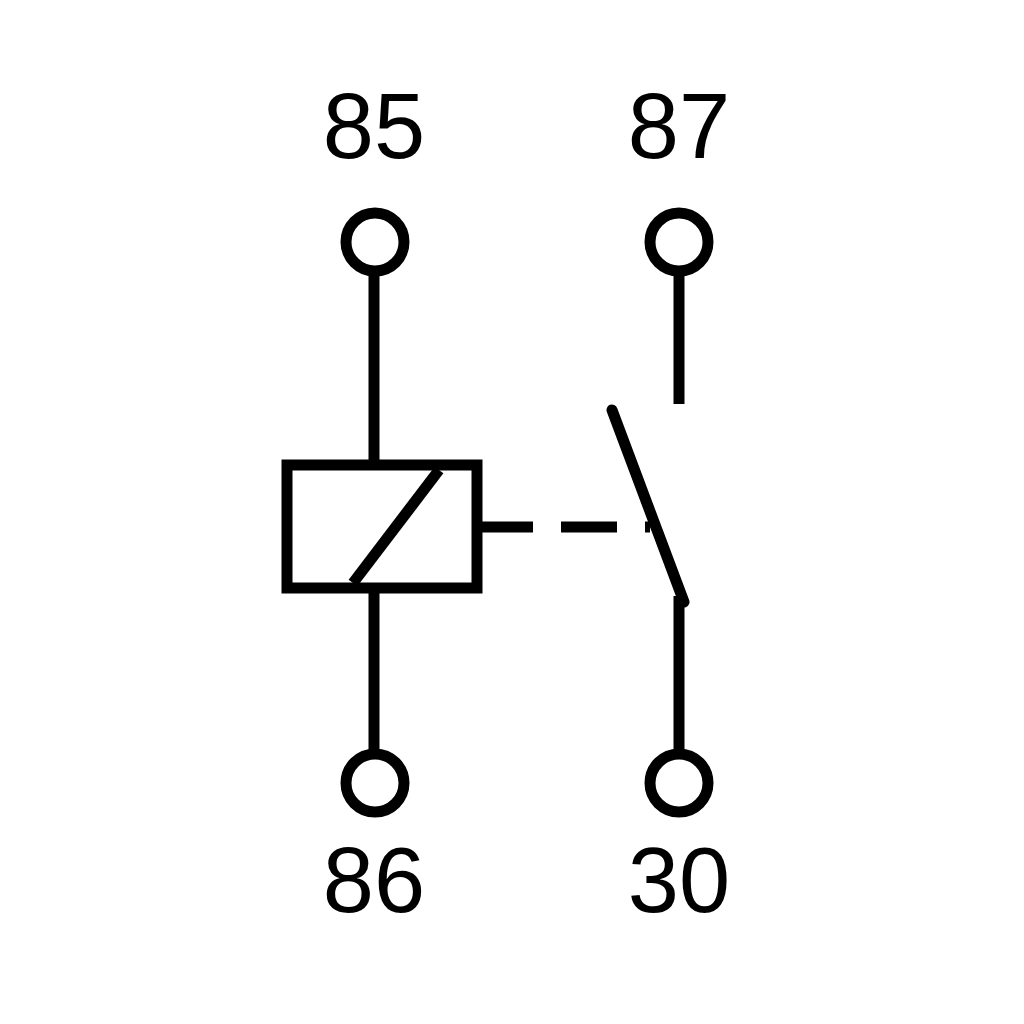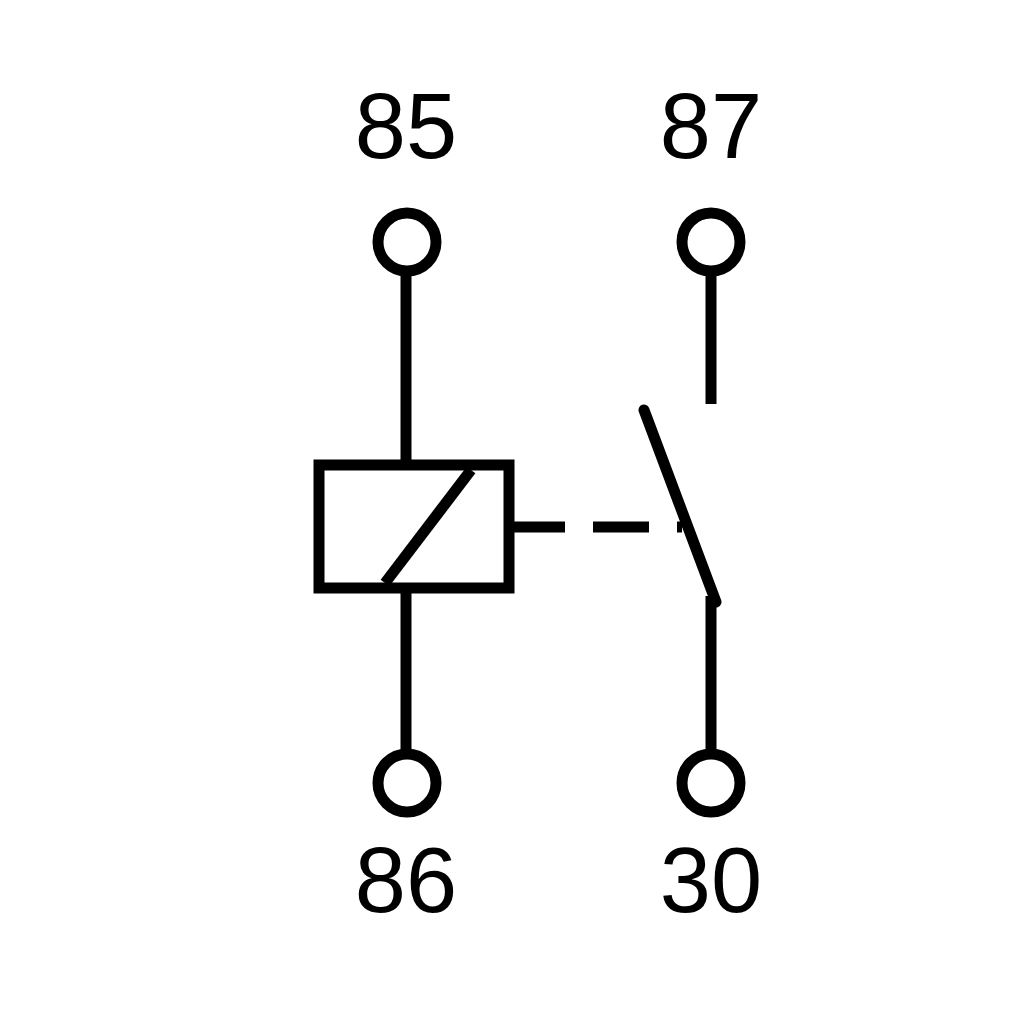--- a/index.html
+++ b/index.html
@@ -11,21 +11,20 @@
     width: 1024px;
     height: 1024px;
     font-family: "Liberation Sans", sans-serif;
     overflow: hidden;
   }
   #diagram-root {
     position: relative;
     width: 828px;
     height: 1024px;
     background: #ffffff;
-    margin-left: 32px;
   }
   #relay-svg {
     position: absolute;
     top: 0;
     left: 0;
     width: 1024px;
     height: 1024px;
     display: block;
   }
   .terminal-label {

